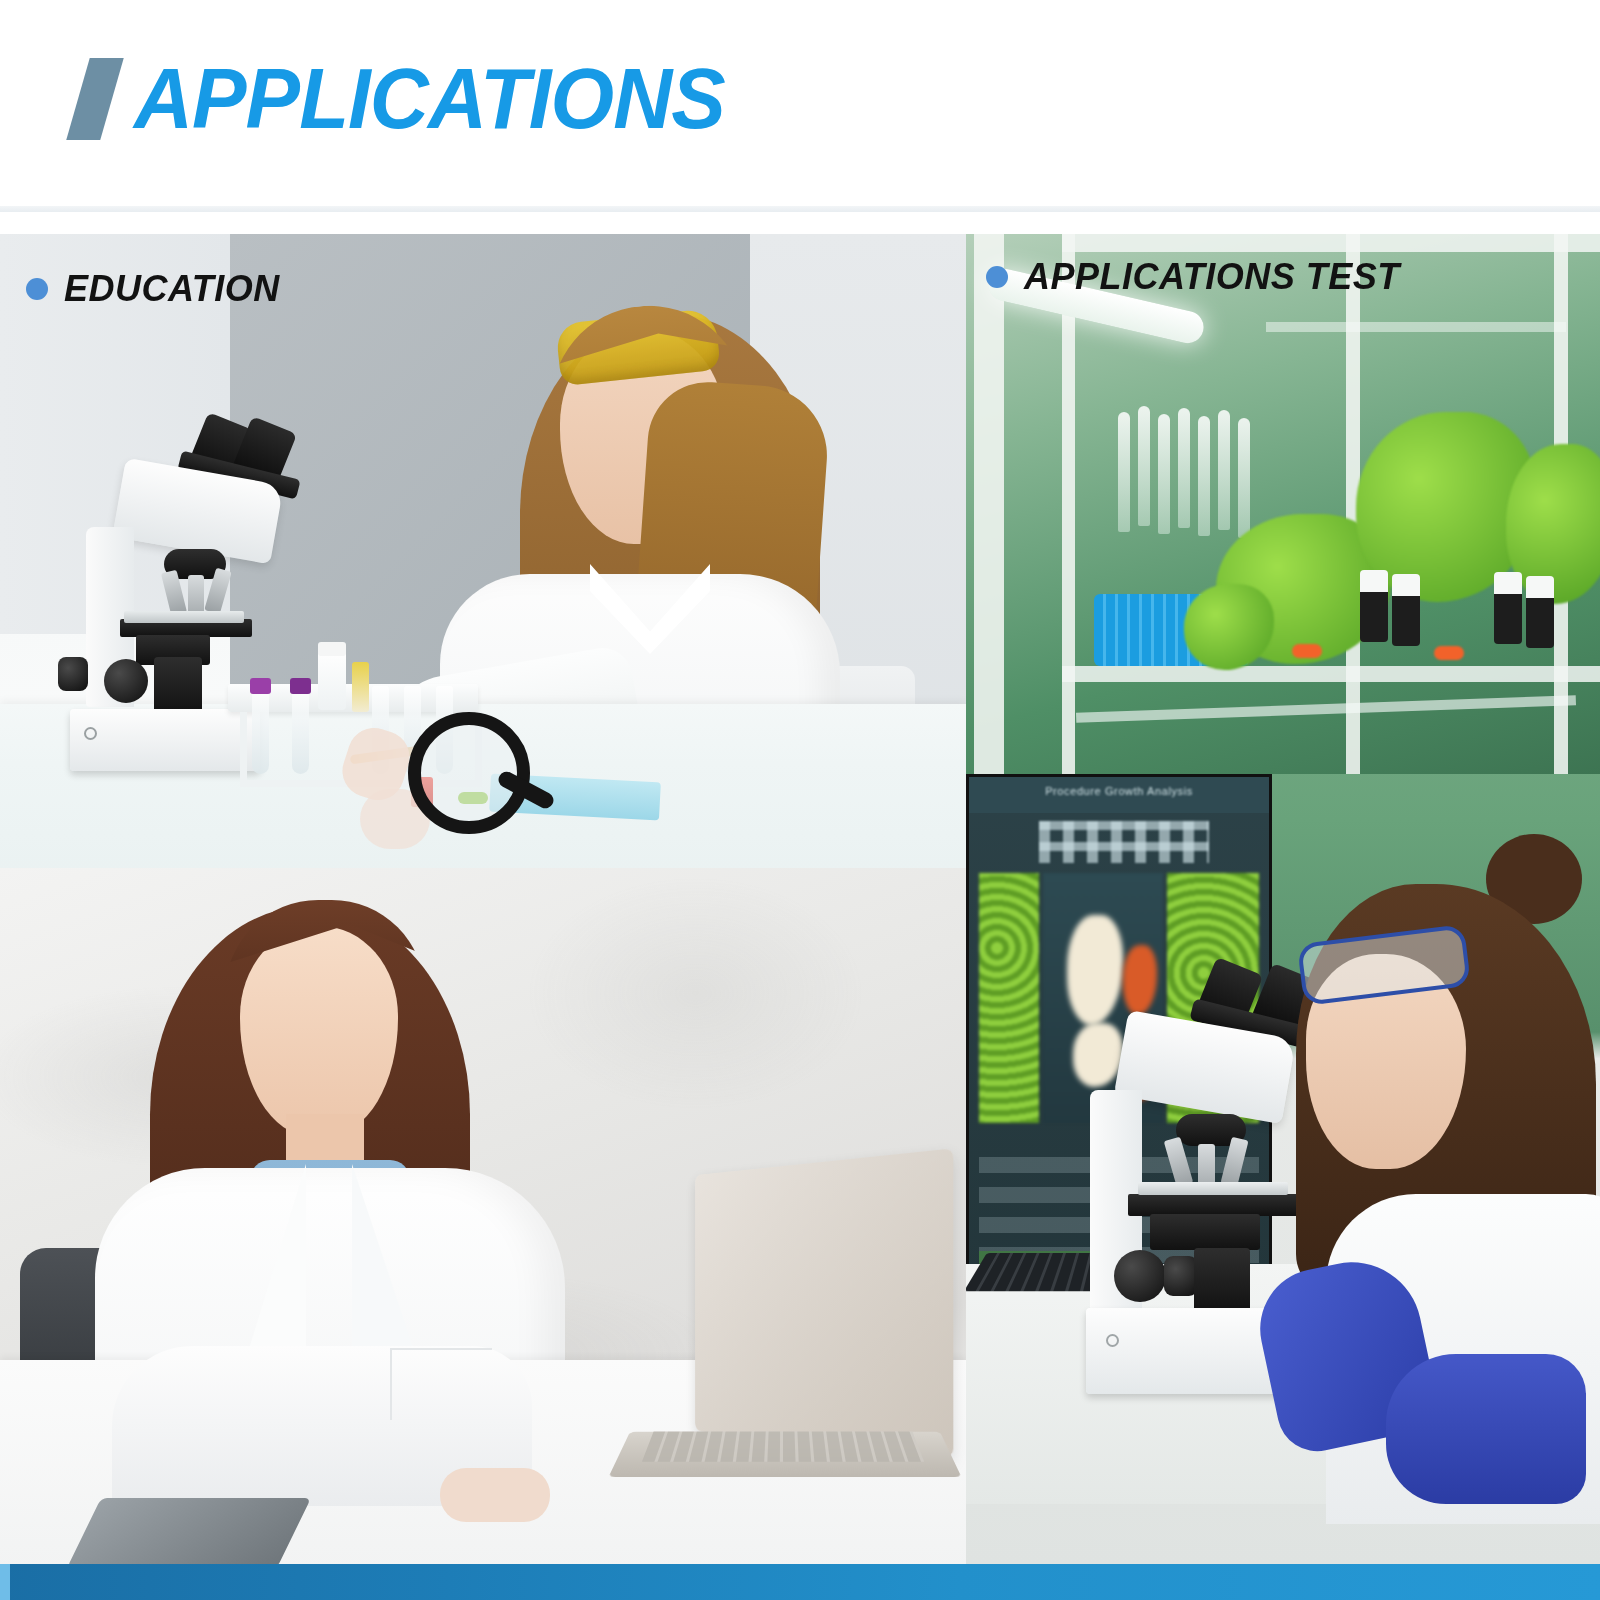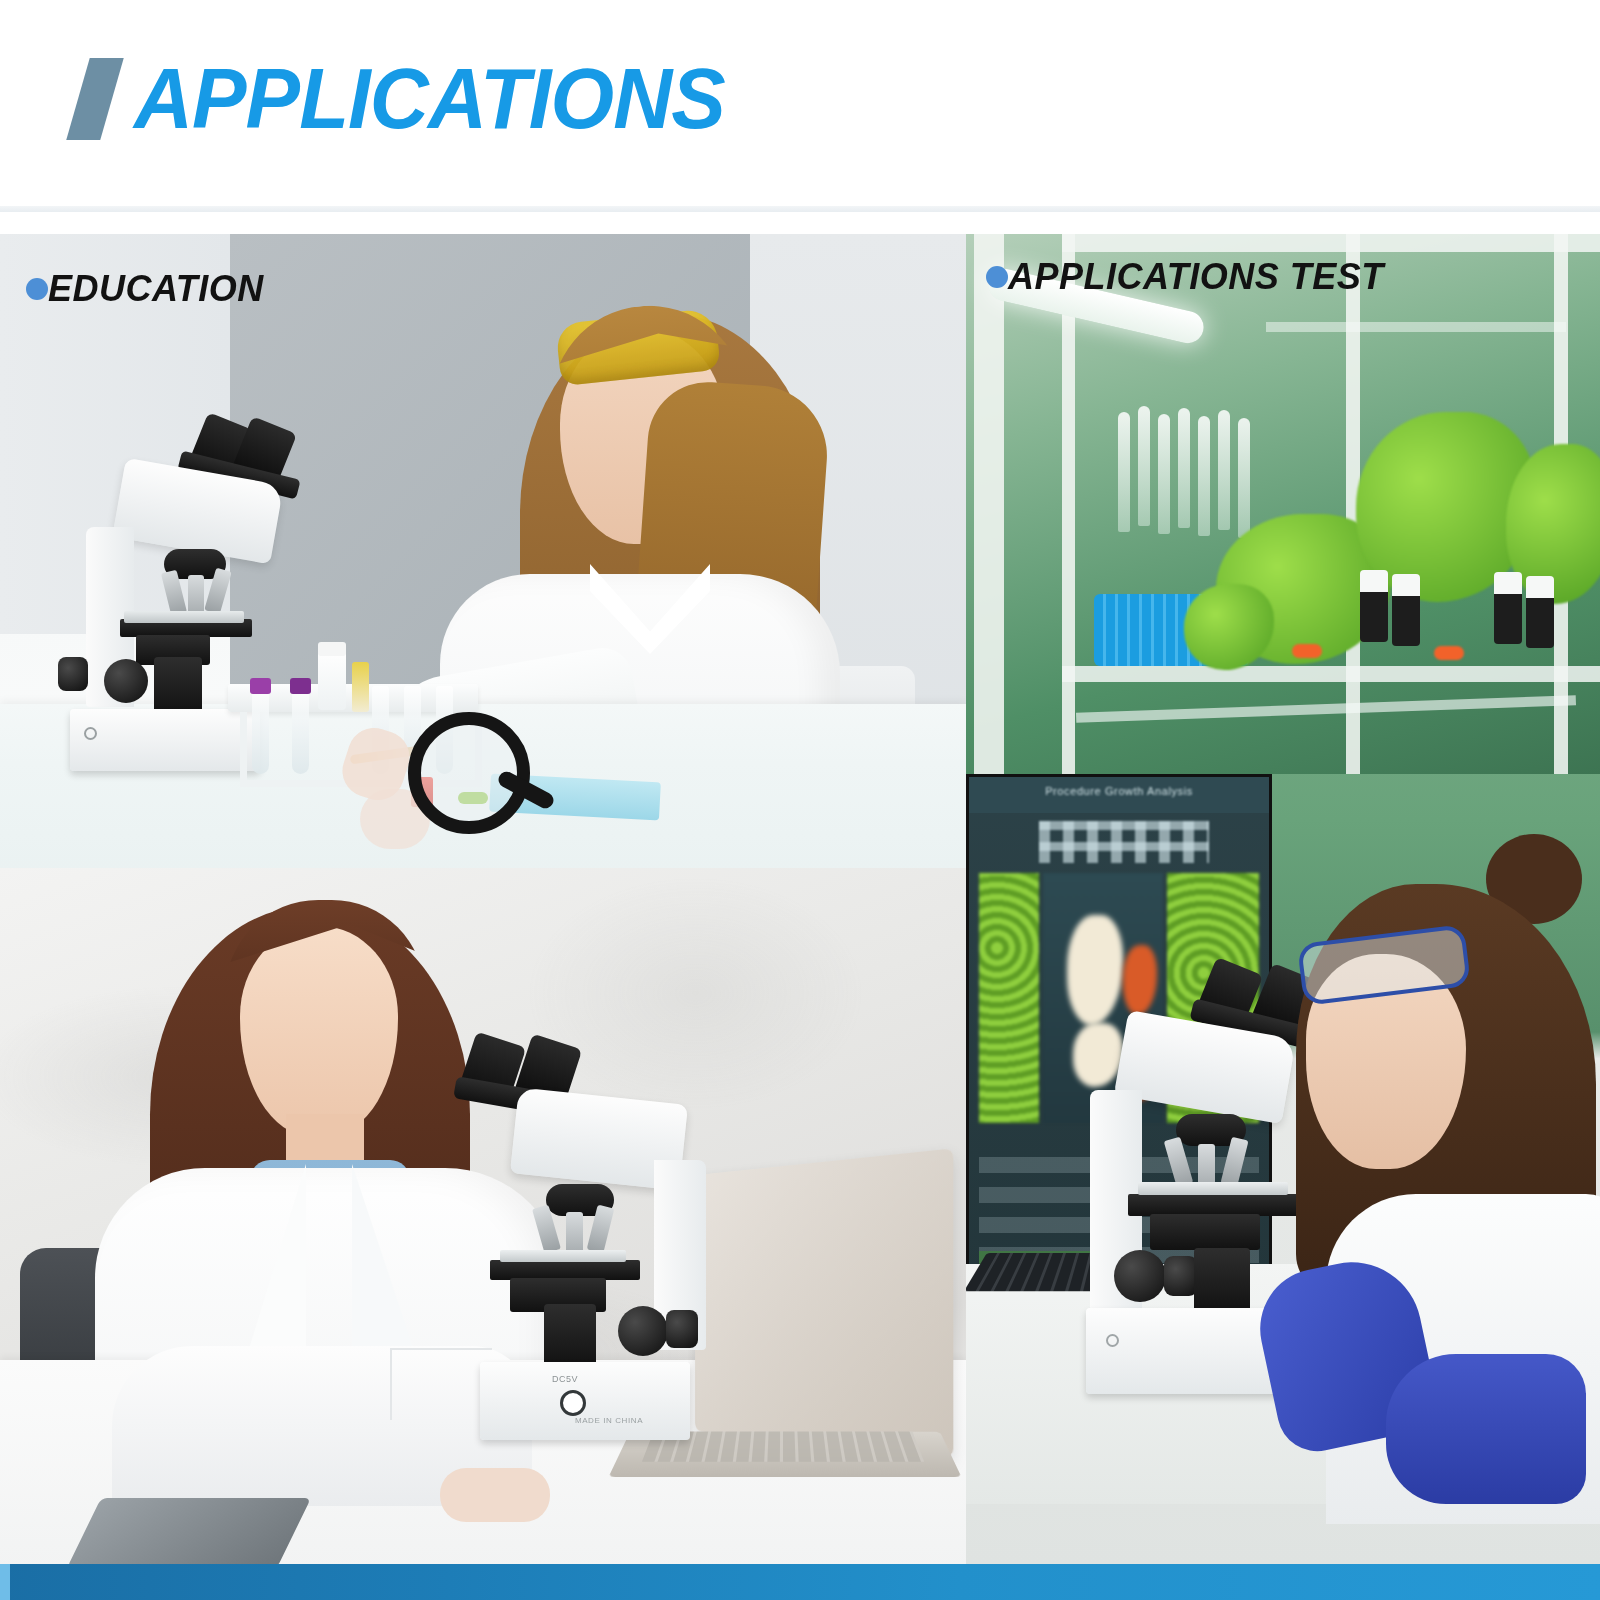--- a/index.html
+++ b/index.html
@@ -68,21 +68,21 @@
   #panel-education { left: 0;    top: 22px;  width: 966px; height: 634px; }
   #panel-clinical  { left: 0;    top: 656px; width: 966px; height: 696px; }
   #panel-biochem   { left: 966px;top: 22px;  width: 634px; height: 1330px; }
 
   
   .panel-label {
     position: absolute;
     z-index: 40;
     display: flex;
     align-items: center;
-    gap: 0;
+    gap: 16px;
     pointer-events: none;
   }
   .label-dot {
     width: 22px; height: 22px;
     border-radius: 50%;
     background: #4d8fd6;
     flex: 0 0 auto;
   }
   .label-text {
     font-size: 36px;
@@ -421,41 +421,20 @@
       <div class="cl-desk"></div>
       <div class="cl-arm"></div>
       <div class="cl-pocket"></div>
       <div class="cl-hand"></div>
 
       <div class="cl-laptop-screen"></div>
       <div class="cl-laptop-base"></div>
       <div class="cl-laptop-keys"></div>
       <div class="cl-tablet"></div>
 
-      <div class="ms" id="cl-ms">
-        <div class="ms-eyep" style="position:absolute;left:26px;top:0;width:52px;height:62px;transform:rotate(18deg);"></div>
-        <div class="ms-eyep" style="position:absolute;left:82px;top:2px;width:52px;height:62px;transform:rotate(18deg);"></div>
-        <div class="ms-blk" style="position:absolute;left:14px;top:50px;width:138px;height:22px;border-radius:6px;transform:rotate(10deg);"></div>
-        <div class="ms-head" style="position:absolute;left:74px;top:58px;width:170px;height:86px;border-radius:18px 10px 8px 8px;transform:rotate(6deg);box-shadow:0 4px 9px rgba(0,0,0,.14);"></div>
-        <div class="ms-arm" style="position:absolute;left:214px;top:122px;width:52px;height:190px;border-radius:0 8px 4px 0;"></div>
-        <div class="ms-blk" style="position:absolute;left:106px;top:146px;width:68px;height:32px;border-radius:17px;"></div>
-        <div class="ms-obj" style="position:absolute;left:98px;top:168px;width:17px;height:46px;transform:rotate(-16deg);"></div>
-        <div class="ms-obj" style="position:absolute;left:126px;top:174px;width:17px;height:52px;"></div>
-        <div class="ms-obj" style="position:absolute;left:152px;top:168px;width:17px;height:46px;transform:rotate(14deg);"></div>
-        <div class="ms-blk" style="position:absolute;left:50px;top:222px;width:150px;height:20px;border-radius:2px;"></div>
-        <div style="position:absolute;left:60px;top:212px;width:126px;height:12px;background:linear-gradient(to bottom,#eceff0,#c3c9cb);border-radius:2px;"></div>
-        <div class="ms-blk" style="position:absolute;left:70px;top:240px;width:96px;height:34px;border-radius:3px;"></div>
-        <div class="ms-knob" style="position:absolute;left:178px;top:268px;width:50px;height:50px;"></div>
-        <div class="ms-knob" style="position:absolute;left:226px;top:272px;width:32px;height:38px;border-radius:8px;"></div>
-        <div class="ms-blk" style="position:absolute;left:104px;top:266px;width:52px;height:64px;border-radius:4px;"></div>
-        <div class="ms-base" style="position:absolute;left:40px;top:324px;width:210px;height:78px;"></div>
-        <div style="position:absolute;left:112px;top:336px;width:100%;font-size:9px;color:#8d9395;letter-spacing:.5px;">DC5V</div>
-        <div style="position:absolute;left:120px;top:352px;width:20px;height:20px;border:3px solid #33383a;border-radius:50%;background:#fff;"></div>
-        <div style="position:absolute;left:94px;top:378px;width:150px;font-size:8px;color:#9ba1a3;letter-spacing:.6px;text-align:center;">MADE IN CHINA</div>
-      </div>
     </div>
 
   </div>
 
   <div class="panel" id="panel-biochem">
     <div class="bc-bg">
       <div class="bc-top"></div>
 
       <div class="bc-frame-v" style="left:8px;top:0;width:30px;height:540px;"></div>
       <div class="bc-frame-v" style="left:96px;top:0;width:13px;height:540px;"></div>

